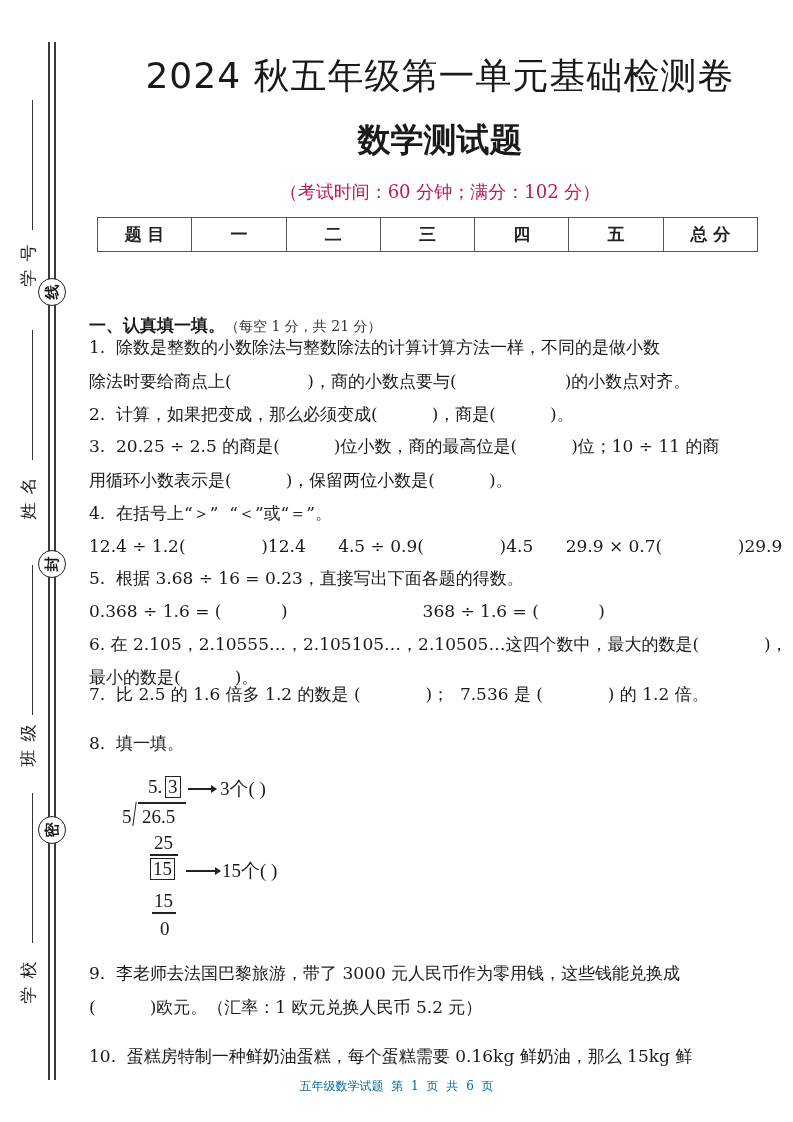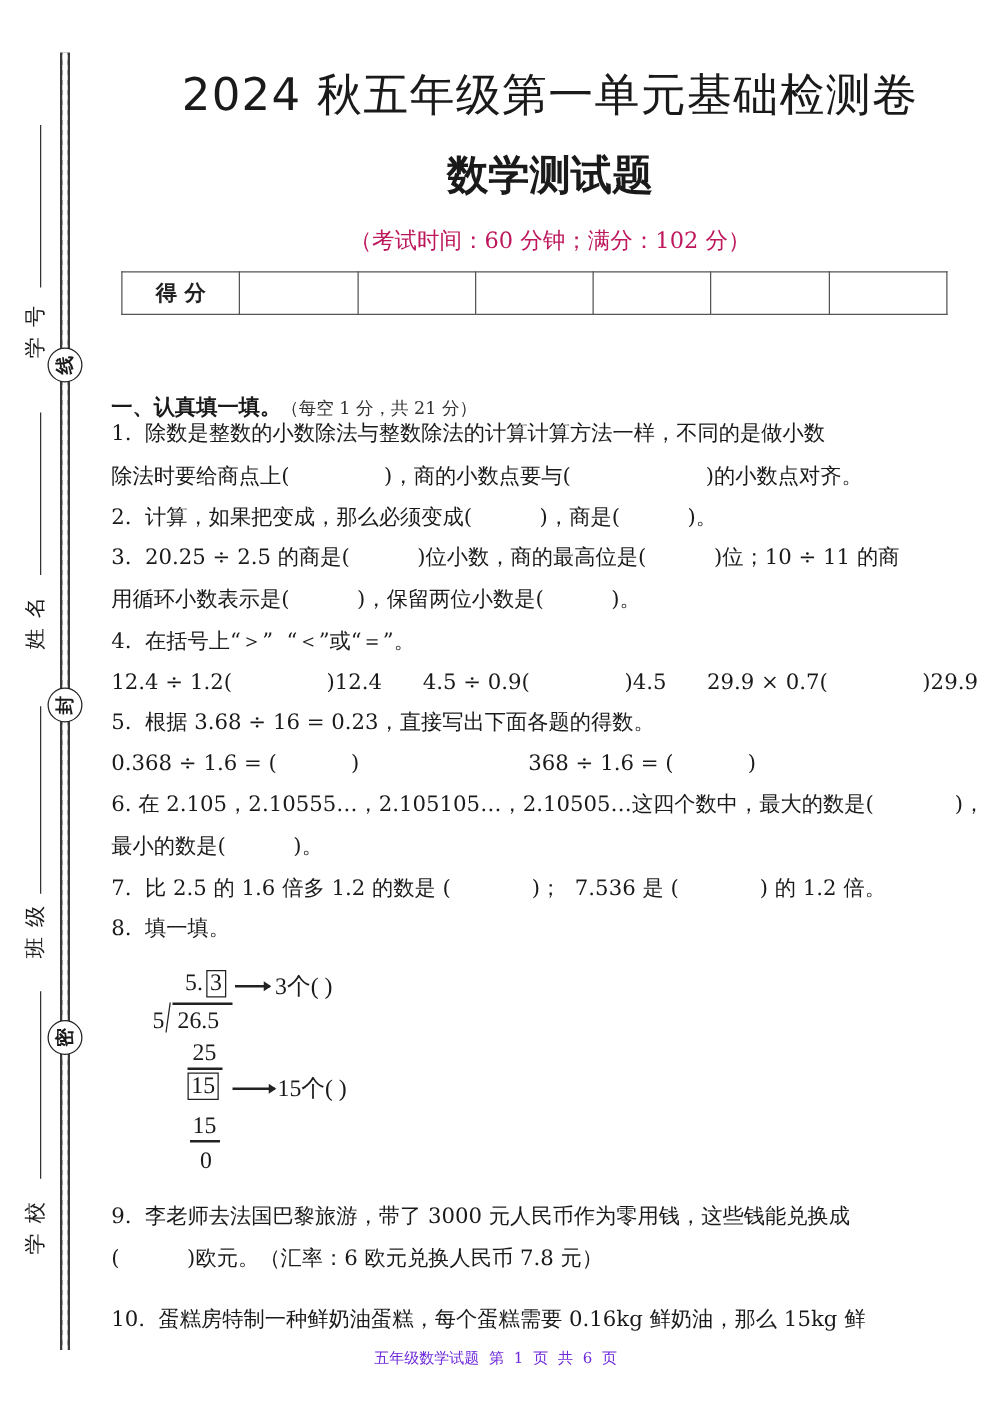--- a/index.html
+++ b/index.html
@@ -79,21 +79,21 @@
   .box { border: 1.5px solid #222; padding: 0 2px; line-height: 20px; }
   .arrow { height: 1.5px; background: #222; }
   .arrow::after {
     content: ""; position: absolute; right: -1px; top: -3px;
     border-left: 6px solid #222; border-top: 4px solid transparent; border-bottom: 4px solid transparent;
   }
   .hbar { height: 1.5px; background: #222; }
 
   .footer {
     position: absolute; left: 0; width: 793px; top: 1078px; text-align: center;
-    font-size: 12px; color: #6d28d9; word-spacing: 4px;
+    font-size: 12px; color: #0369a1; word-spacing: 4px;
   }
 </style>
 </head>
 <body>
 
 <div class="binding-strip"></div>
 
 <div class="margin-line" style="top:100px;height:130px;"></div>
 <div class="margin-label" style="top:255px;">学号</div>
 <div class="seal" style="top:278px;">线</div>
@@ -105,48 +105,48 @@
 <div class="margin-line" style="top:793px;height:150px;"></div>
 <div class="seal" style="top:816px;">密</div>
 <div class="margin-label" style="top:972px;">学校</div>
 
 <h1 class="title">2024 秋五年级第一单元基础检测卷</h1>
 <h2 class="subtitle">数学测试题</h2>
 <div class="exam-info">（考试时间：60 分钟；满分：102 分）</div>
 
 <table class="score-table">
   <tbody>
-  <tr>
-    <td>得 分</td>
-    <td></td>
-    <td></td>
-    <td></td>
-    <td></td>
-    <td></td>
-    <td></td>
+      <tr>
+    <td>题 目</td>
+    <td>一</td>
+    <td>二</td>
+    <td>三</td>
+    <td>四</td>
+    <td>五</td>
+    <td>总 分</td>
   </tr>
 </tbody>
   </table>
 
 <div class="section-heading">
   <span class="h-main">一、认真填一填。</span><span class="h-note">（每空 1 分，共 21 分）</span>
 </div>
 
 <div class="line" style="top:339px;">1.  除数是整数的小数除法与整数除法的计算计算方法一样，不同的是做小数</div>
 <div class="line" style="top:373px;">除法时要给商点上(              )，商的小数点要与(                    )的小数点对齐。</div>
 <div class="line" style="top:406px;">2.  计算，如果把变成，那么必须变成(          )，商是(          )。</div>
 <div class="line" style="top:438px;">3.  20.25 ÷ 2.5 的商是(          )位小数，商的最高位是(          )位；10 ÷ 11 的商</div>
 <div class="line" style="top:472px;">用循环小数表示是(          )，保留两位小数是(          )。</div>
 <div class="line" style="top:505px;">4.  在括号上“＞”  “＜”或“＝”。</div>
 <div class="line" style="top:538px;text-align:right;">12.4 ÷ 1.2(              )12.4      4.5 ÷ 0.9(              )4.5      29.9 × 0.7(              )29.9</div>
 <div class="line" style="top:570px;">5.  根据 3.68 ÷ 16 = 0.23，直接写出下面各题的得数。</div>
 <div class="line" style="top:603px;">0.368 ÷ 1.6 = (           )                         368 ÷ 1.6 = (           )</div>
 <div class="line" style="top:636px;">6. 在 2.105，2.10555…，2.105105…，2.10505…这四个数中，最大的数是(            )，</div>
 <div class="line" style="top:669px;">最小的数是(          )。</div>
-<div class="line" style="top:703px;text-align:right;">7.  比 2.5 的 1.6 倍多 1.2 的数是 (            )；  7.536 是 (            ) 的 1.2 倍。</div>
+<div class="line" style="top:686px;text-align:right;">7.  比 2.5 的 1.6 倍多 1.2 的数是 (            )；  7.536 是 (            ) 的 1.2 倍。</div>
 <div class="line" style="top:735px;">8.  填一填。</div>
 
 <div class="division">
   <span style="left:40px;top:6px;">5.</span>
   <span class="box" style="left:57px;top:6px;">3</span>
   <div class="arrow" style="left:80px;top:18px;width:28px;"></div>
   <span style="left:112px;top:6px;">3个(    )</span>
 
   <span style="left:14px;top:36px;">5</span>
   <div style="left:26px;top:32px;width:8px;height:24px;border-left:1.5px solid #222;border-radius:0 0 0 0;transform:skewX(-8deg);"></div>
@@ -158,16 +158,16 @@
   <span class="box" style="left:42px;top:88px;">15</span>
   <div class="arrow" style="left:78px;top:100px;width:34px;"></div>
   <span style="left:114px;top:88px;">15个(    )</span>
 
   <span style="left:46px;top:120px;">15</span>
   <div class="hbar" style="left:44px;top:142px;width:24px;"></div>
   <span style="left:52px;top:148px;">0</span>
 </div>
 
 <div class="line" style="top:965px;">9.  李老师去法国巴黎旅游，带了 3000 元人民币作为零用钱，这些钱能兑换成</div>
-<div class="line" style="top:999px;">(          )欧元。（汇率：6 欧元兑换人民币 7.8 元）</div>
+<div class="line" style="top:999px;">(          )欧元。（汇率：1 欧元兑换人民币 5.2 元）</div>
 <div class="line" style="top:1032px;margin-top:16px;">10.  蛋糕房特制一种鲜奶油蛋糕，每个蛋糕需要 0.16kg 鲜奶油，那么 15kg 鲜</div>
 
 <div class="footer">五年级数学试题   第 1 页   共 6 页</div>
 
 </body></html>

